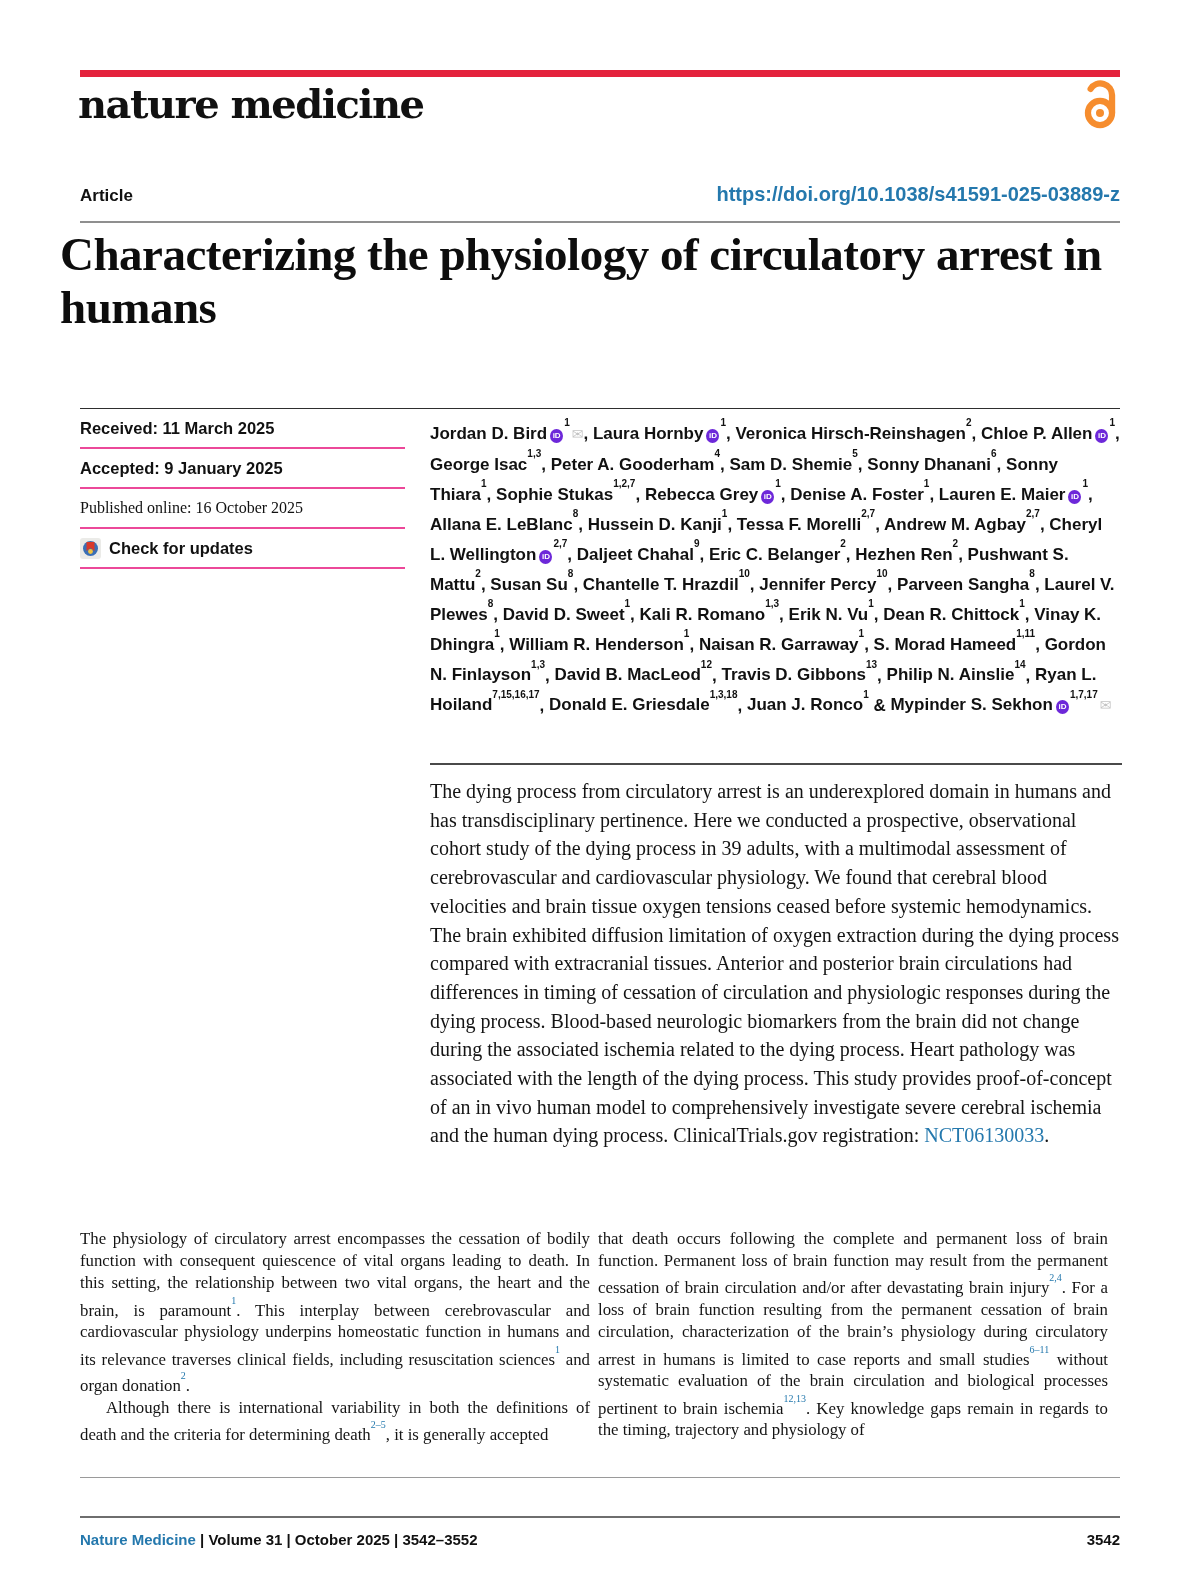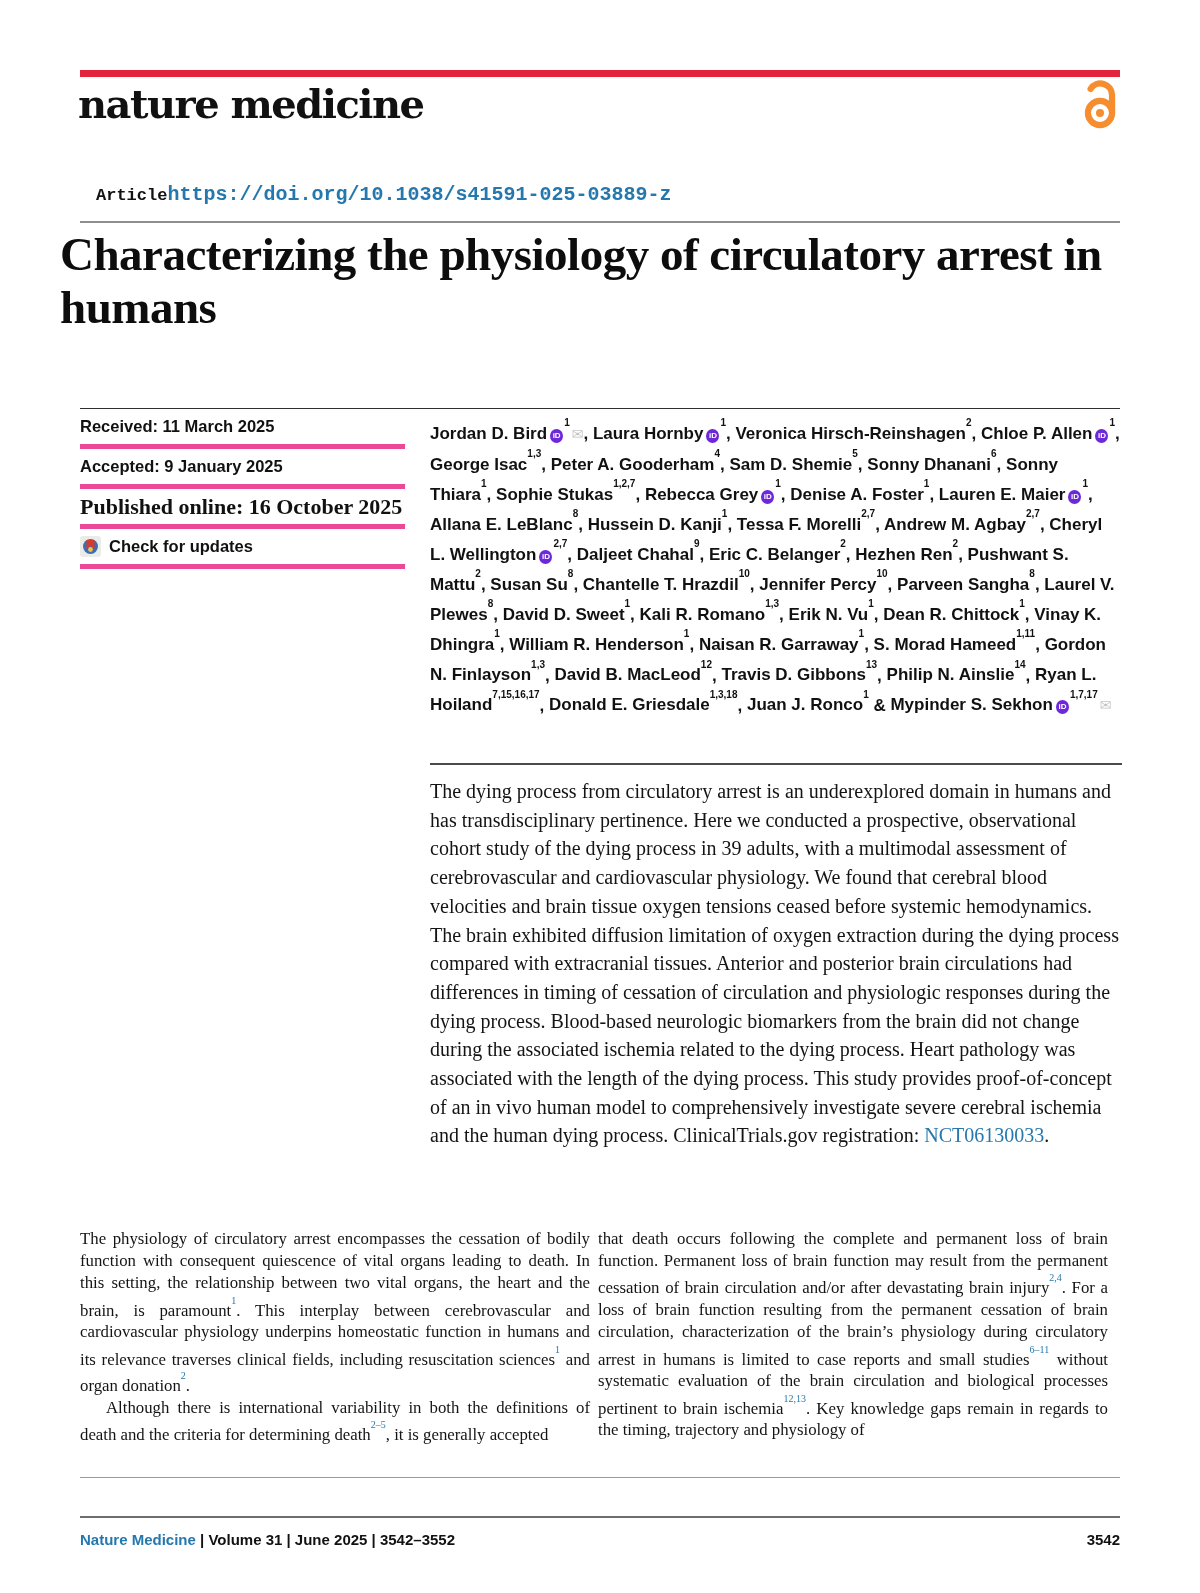--- a/index.html
+++ b/index.html
@@ -12,40 +12,40 @@
   
   .redbar { position:absolute; left:80px; top:70px; width:1040px; height:7px; background:#e4223c; }
   .logo {
     position:absolute; left:78px; top:80px;
     font-family:"DejaVu Serif", serif; font-weight:700;
     font-size:40px; letter-spacing:-1.5px; color:#111;
   }
   .oa-icon { position:absolute; right:82px; top:80px; }
   
   .article-row {
-    position:absolute; left:96px; top:183px; width:1040px;
-    display:flex; align-items:baseline;font-family:Liberation Mono, monospace;
+    position:absolute; left:80px; top:183px; width:1040px;
+    display:flex; justify-content:space-between; align-items:baseline;
   }
   .article-label { font-weight:700; font-size:17px; color:#111; }
   .doi-link { font-weight:700; font-size:20px; color:#2478ad; text-decoration:none; }
   .title-rule { position:absolute; left:80px; top:221px; width:1040px; height:2px; background:#8f8f8f; }
   .paper-title {
     position:absolute; left:60px; top:228px; width:1045px;
     font-family:"Liberation Serif", serif; font-weight:700;
     font-size:47px; line-height:1.13; letter-spacing:-0.5px; color:#0d0d0d;
   }
   
   .top-rule { position:absolute; left:80px; top:408px; width:1040px; height:1px; background:#2e2e2e; }
   .dates { position:absolute; left:80px; top:409px; width:325px; }
   .date-row {
     display:flex; align-items:center; height:40px;
-    border-bottom:5px solid #ec4899;
+    border-bottom:2px solid #ec4899;
     font-weight:700; font-size:16.5px; color:#111;
   }
-  .date-row.serif { font-family:"Liberation Serif", serif; font-weight:700; font-size:22px; }
+  .date-row.serif { font-family:"Liberation Serif", serif; font-weight:400; font-size:16px; }
   .check-row { cursor:pointer; }
   .crossmark {
     display:inline-block; width:21px; height:21px; margin-right:8px;
     background:#ebebe8; border-radius:3px; position:relative; flex:0 0 auto;
   }
   .crossmark svg { position:absolute; left:2px; top:2px; }
   
   .authors {
     position:absolute; left:430px; top:416px; width:692px;
     font-weight:700; font-size:17px; line-height:25.4px; color:#111;
@@ -141,18 +141,18 @@
     <div class="col">
         <p>that death occurs following the complete and permanent loss of brain function. Permanent loss of brain function may result from the permanent cessation of brain circulation and/or after devastating brain injury<sup class="ref">2,4</sup>. For a loss of brain function resulting from the permanent cessation of brain circulation, characterization of the brain’s physiology during circulatory arrest in humans is limited to case reports and small studies<sup class="ref">6–11</sup> without systematic evaluation of the brain circulation and biological processes pertinent to brain ischemia<sup class="ref">12,13</sup>. Key knowledge gaps remain in regards to the timing, trajectory and physiology of</p>
       </div>
   </div>
 
   <div class="foot-rule-thin"></div>
   <div class="foot-rule-thick"></div>
   <div class="journal-line">
     <span>
       <a href="#">Nature Medicine</a>
-      <span>| Volume 31 | June 2025 | 3542–3552</span>
+      <span>| Volume 31 | October 2025 | 3542–3552</span>
     </span>
     <span class="pageno">3542</span>
   </div>
 
 </div>
 
 </body></html>

